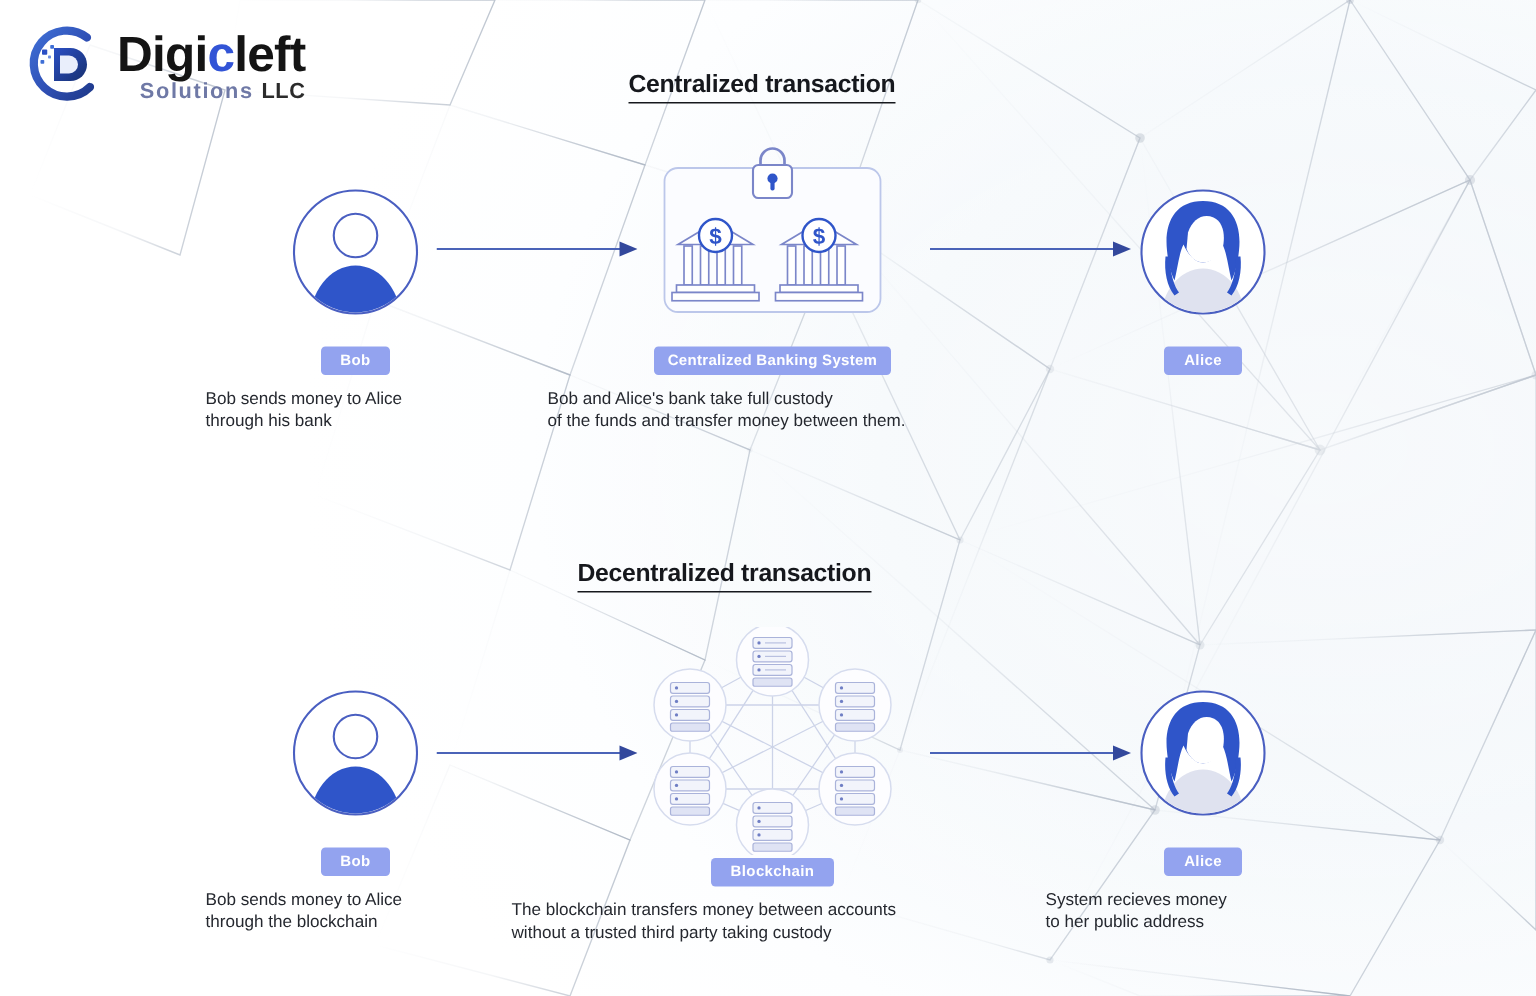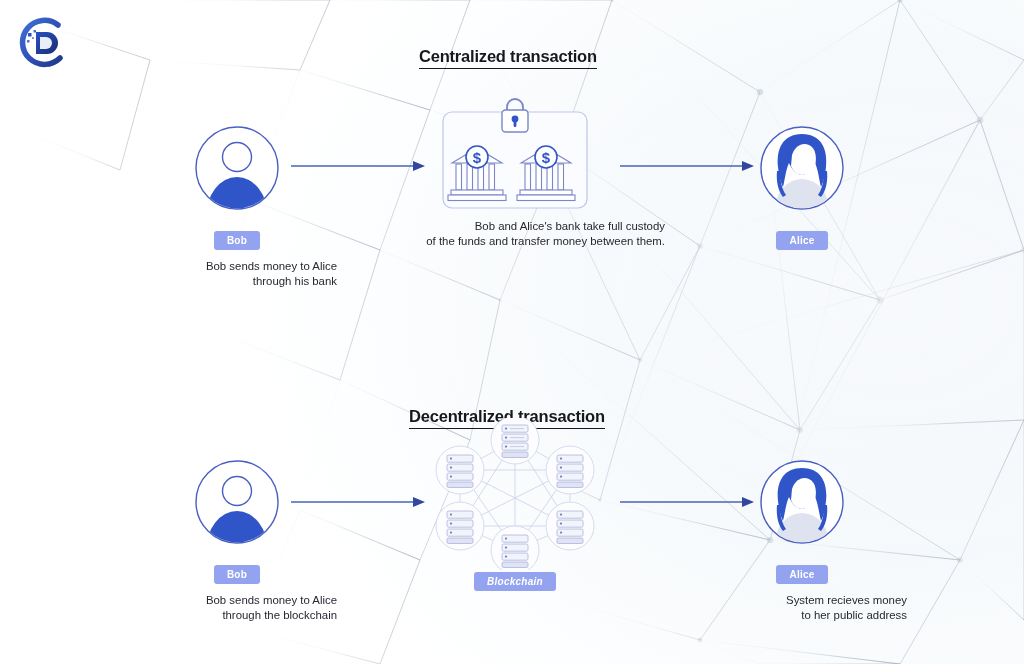--- a/index.html
+++ b/index.html
@@ -67,21 +67,21 @@
     padding:3.5px 13px 4px;
     border-radius:3px;
     white-space:nowrap;
     text-align:center;
   }
   .badge.wide { padding:3.5px 9px 4px; letter-spacing:0.2px; }
 
   .caption {
     margin-top:9px;
     font-size:11.4px; color:#25282f;
-    text-align:right; line-height:1.32;
+    text-align:left; line-height:1.32;
     white-space:pre-line;
   }
 
   
   .avatar { width:86px; height:86px; }
 
   
   .arrow { position:absolute; }
 
   
@@ -187,20 +187,25 @@
       <path d="M88,26 A44,44 0 1 0 92,92" fill="none" stroke="url(#lgArc)" stroke-width="11" stroke-linecap="round"></path>
 
       <path d="M44,40 L66,40 A22,22 0 0 1 66,84 L44,84 Z" fill="url(#lgD)"></path>
       <path d="M52,50 L64,50 A12,12 0 0 1 64,74 L52,74 Z" fill="#e9eefb"></path>
 
       <rect x="28" y="42" width="7" height="7" rx="1.2" fill="#2b4fc4"></rect>
       <rect x="39" y="36" width="5" height="5" rx="1" fill="#3f6fd6"></rect>
       <rect x="26" y="56" width="5" height="5" rx="1" fill="#3f6fd6"></rect>
       <rect x="36" y="50" width="4" height="4" rx="1" fill="#6f8fe0"></rect>
     </svg>
+    <div class="logo-text">
+      <div class="logo-title"><span>Digi</span><span class="hl">c</span><span>left</span></div>
+      <div class="logo-sub"><span>Solutions</span>
+        <span class="llc">LLC</span></div>
+    </div>
   </div>
 
   <div class="section-title" style="left:419px; top:47px;">Centralized transaction</div>
 
   <div class="col" style="left:192px; top:125px; width:90px;">
     <svg class="avatar" viewBox="0 0 86 86">
       <circle cx="43" cy="43" r="41" fill="#ffffff" stroke="#4a5fc1" stroke-width="1.4"></circle>
       <circle cx="43" cy="32" r="14.5" fill="#ffffff" stroke="#4a5fc1" stroke-width="1.4"></circle>
       <clipPath id="bobClipA">
           <circle cx="43" cy="43" r="40.3"></circle>
@@ -247,20 +252,21 @@
         <rect x="85" y="66" width="5.5" height="26"></rect>
         <rect x="96" y="66" width="5.5" height="26"></rect>
         <rect x="107" y="66" width="5.5" height="26"></rect>
         <rect x="118" y="66" width="5.5" height="26"></rect>
         <rect x="80" y="92" width="52" height="5"></rect>
         <rect x="77" y="97" width="58" height="5.5"></rect>
       </g>
       <circle cx="106" cy="59" r="11" fill="#ffffff" stroke="#2f55c9" stroke-width="1.6"></circle>
       <text x="106" y="64.5" font-family="'Liberation Sans',sans-serif" font-size="15" font-weight="700" fill="#2f55c9" text-anchor="middle">$</text>
     </svg>
+    <div class="badge wide" style="margin-top:21px;">Centralized Banking System</div>
     <div class="caption" style="width:300px;">Bob and Alice's bank take full custody
 of the funds and transfer money between them.</div>
   </div>
 
   <svg class="arrow" style="left:620px; top:158px;" width="134" height="16" viewBox="0 0 134 16">
     <line x1="0" y1="8" x2="124" y2="8" stroke="#4a63b8" stroke-width="1.3"></line>
     <polygon points="122,3 134,8 122,13" fill="#33489c"></polygon>
   </svg>
 
   <div class="col" style="left:757px; top:125px; width:90px;">
@@ -276,21 +282,21 @@
                  C64,58 66,52 67,42 C69,24 62,9 43,9 Z" fill="#2f55c9"></path>
         <path d="M33,30 C36,21 43,17 50,20 C57,23 58,33 56,41 C52,47 48,50 43,50
                  C38,50 34,46 32,41 Z" fill="#ffffff"></path>
         <path d="M21,46 C21,58 24,66 27,70 L24,72 C19,66 17,56 18,46 Z" fill="#2f55c9"></path>
         <path d="M65,46 C65,58 62,66 59,70 L62,72 C67,66 69,56 68,46 Z" fill="#2f55c9"></path>
       </g>
     </svg>
     <div class="badge" style="margin-top:20px;">Alice</div>
   </div>
 
-  <div class="section-title" style="left:409px; top:373px;margin-top:34px;">Decentralized transaction</div>
+  <div class="section-title" style="left:385px; top:373px;">Decentralized transaction</div>
 
   <div class="col" style="left:192px; top:459px; width:90px;">
     <svg class="avatar" viewBox="0 0 86 86">
       <circle cx="43" cy="43" r="41" fill="#ffffff" stroke="#4a5fc1" stroke-width="1.4"></circle>
       <circle cx="43" cy="32" r="14.5" fill="#ffffff" stroke="#4a5fc1" stroke-width="1.4"></circle>
       <clipPath id="bobClipB">
           <circle cx="43" cy="43" r="40.3"></circle>
         </clipPath>
       <g clip-path="url(#bobClipB)">
         <ellipse cx="43" cy="92" rx="31" ry="40" fill="#2f55c9"></ellipse>
@@ -388,21 +394,23 @@
           <rect x="-13" y="-15" width="26" height="7.2" rx="1.6" fill="#f2f4fb" stroke="#aab3da" stroke-width="0.8"></rect>
           <rect x="-13" y="-6" width="26" height="7.2" rx="1.6" fill="#f2f4fb" stroke="#aab3da" stroke-width="0.8"></rect>
           <rect x="-13" y="3" width="26" height="7.2" rx="1.6" fill="#f2f4fb" stroke="#aab3da" stroke-width="0.8"></rect>
           <rect x="-13" y="12" width="26" height="5.5" rx="1.4" fill="#dfe3f4" stroke="#aab3da" stroke-width="0.8"></rect>
           <circle cx="-9" cy="-11.4" r="1.1" fill="#6f7ec4"></circle>
             <circle cx="-9" cy="-2.4" r="1.1" fill="#6f7ec4"></circle>
           <circle cx="-9" cy="6.6" r="1.1" fill="#6f7ec4"></circle>
         </g>
       </g>
     </svg>
-    <div class="badge" style="margin-top:2px;font-style:italic;">Blockchain</div>
+    <div class="badge" style="margin-top:2px;">Blockchain</div>
+    <div class="caption" style="width:348px;">The blockchain transfers money between accounts
+without a trusted third party taking custody</div>
   </div>
 
   <svg class="arrow" style="left:620px; top:494px;" width="134" height="16" viewBox="0 0 134 16">
     <line x1="0" y1="8" x2="124" y2="8" stroke="#4a63b8" stroke-width="1.3"></line>
     <polygon points="122,3 134,8 122,13" fill="#33489c"></polygon>
   </svg>
 
   <div class="col" style="left:757px; top:459px; width:90px;">
     <svg class="avatar" viewBox="0 0 86 86">
       <circle cx="43" cy="43" r="41" fill="#ffffff" stroke="#4a5fc1" stroke-width="1.4"></circle>

